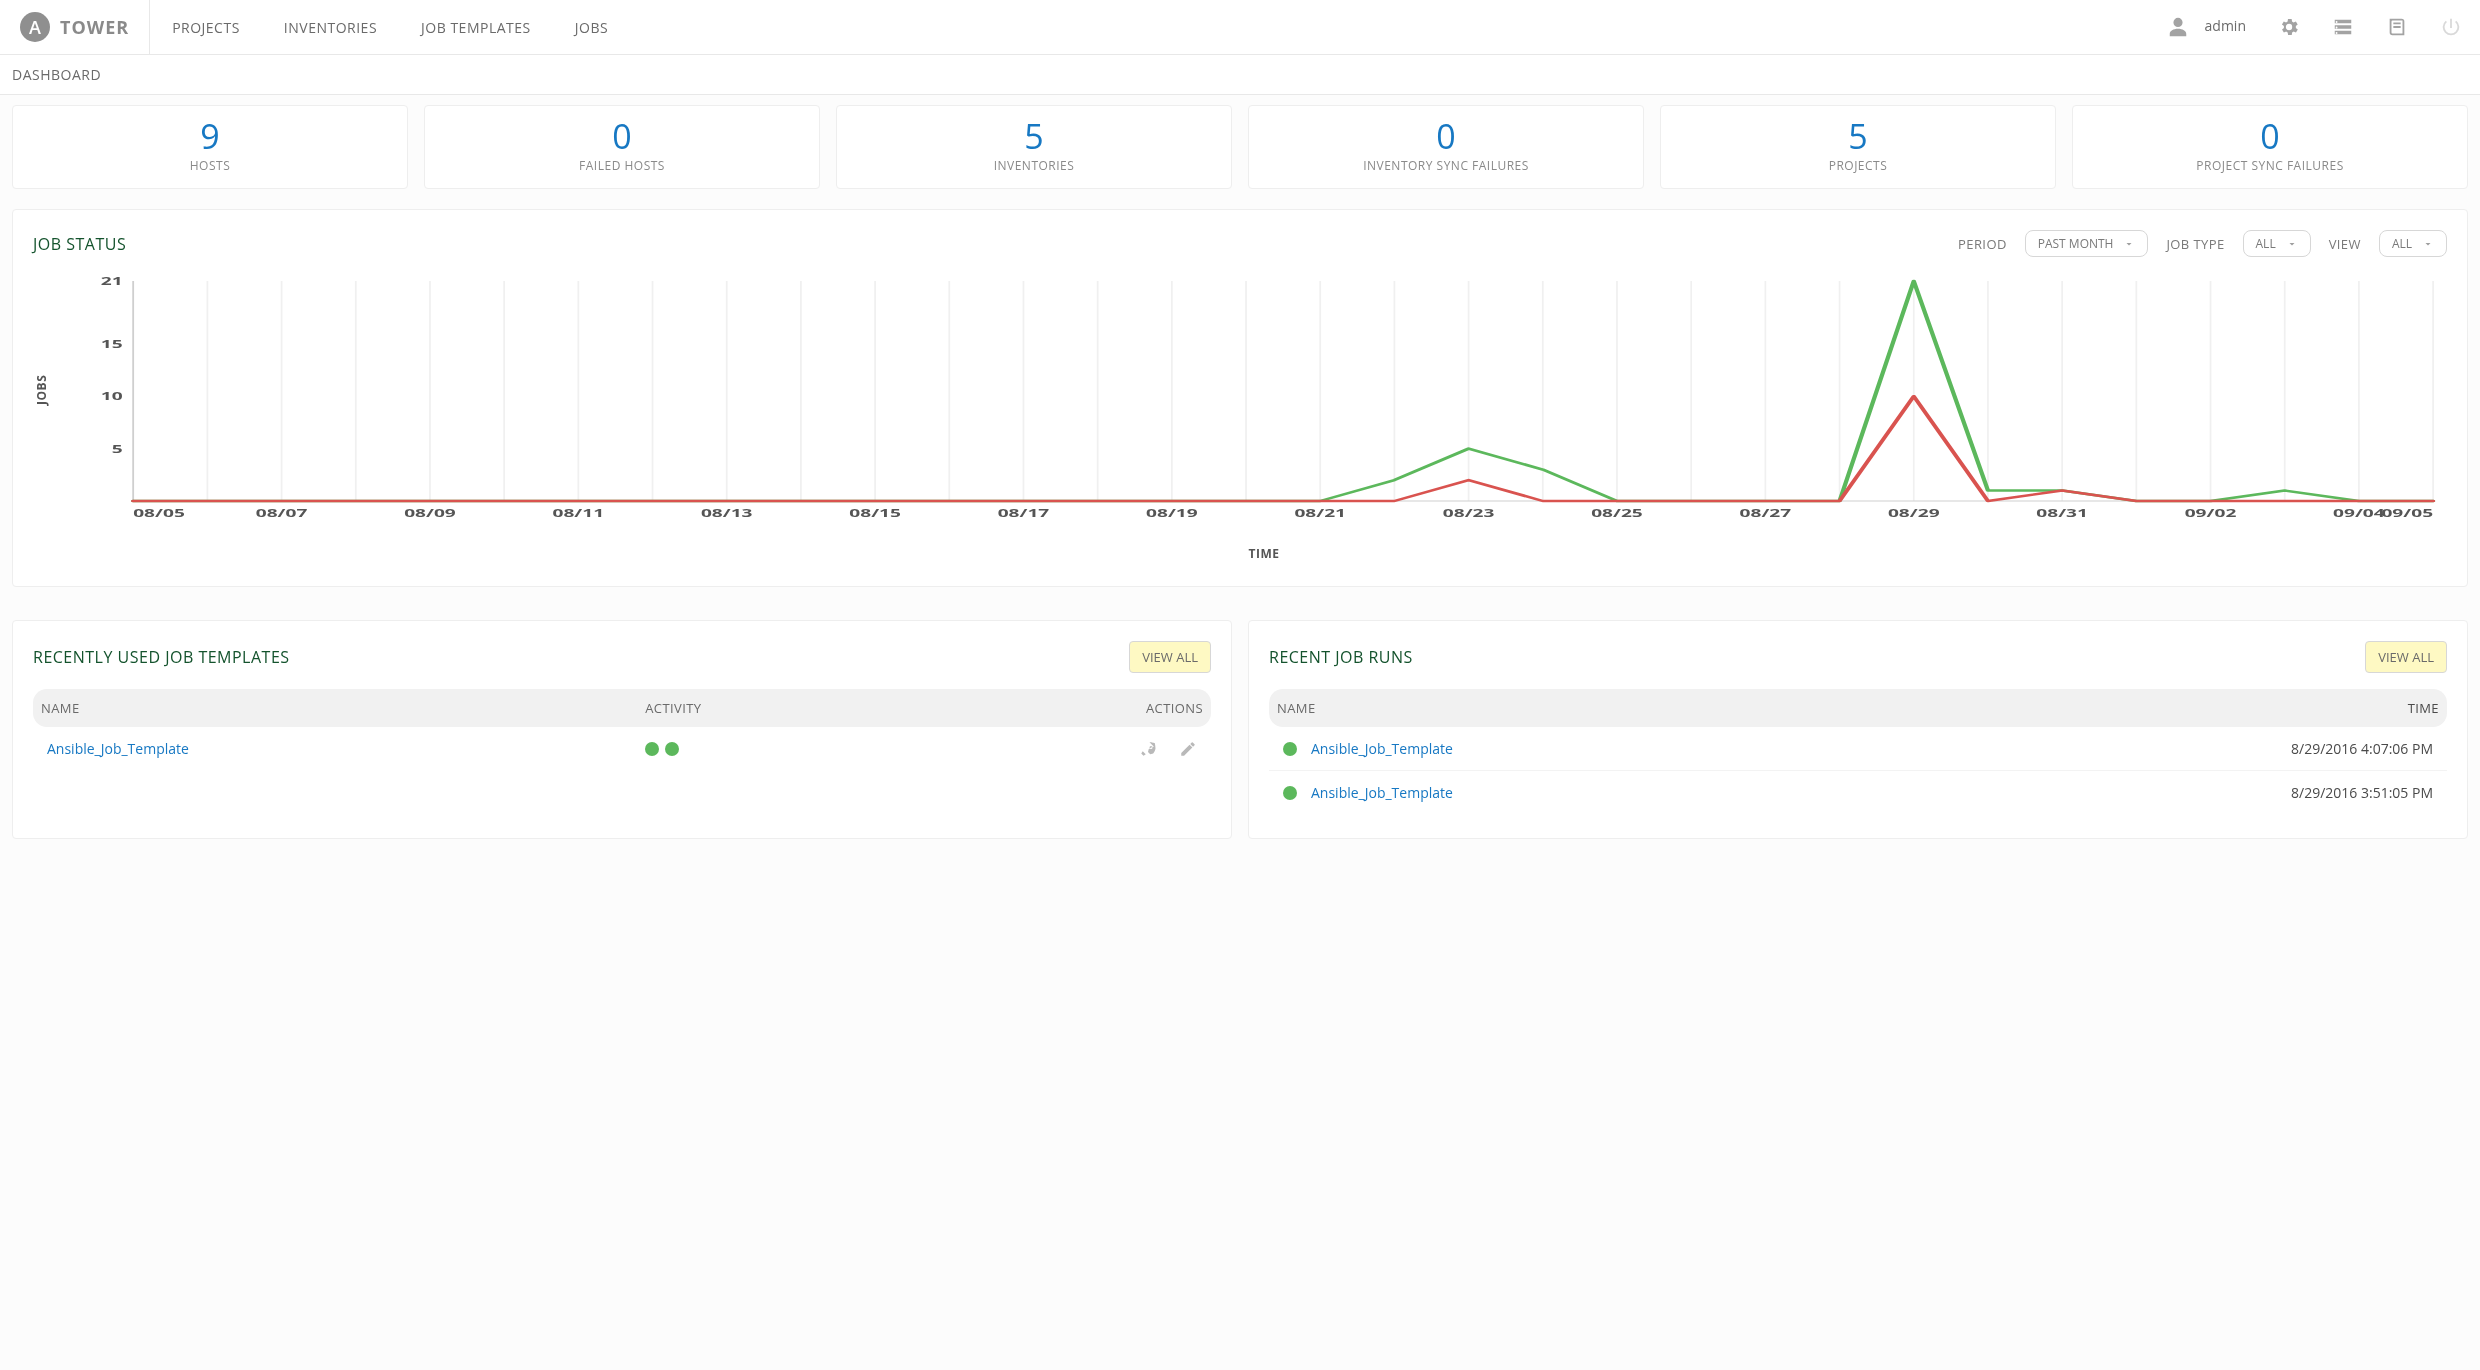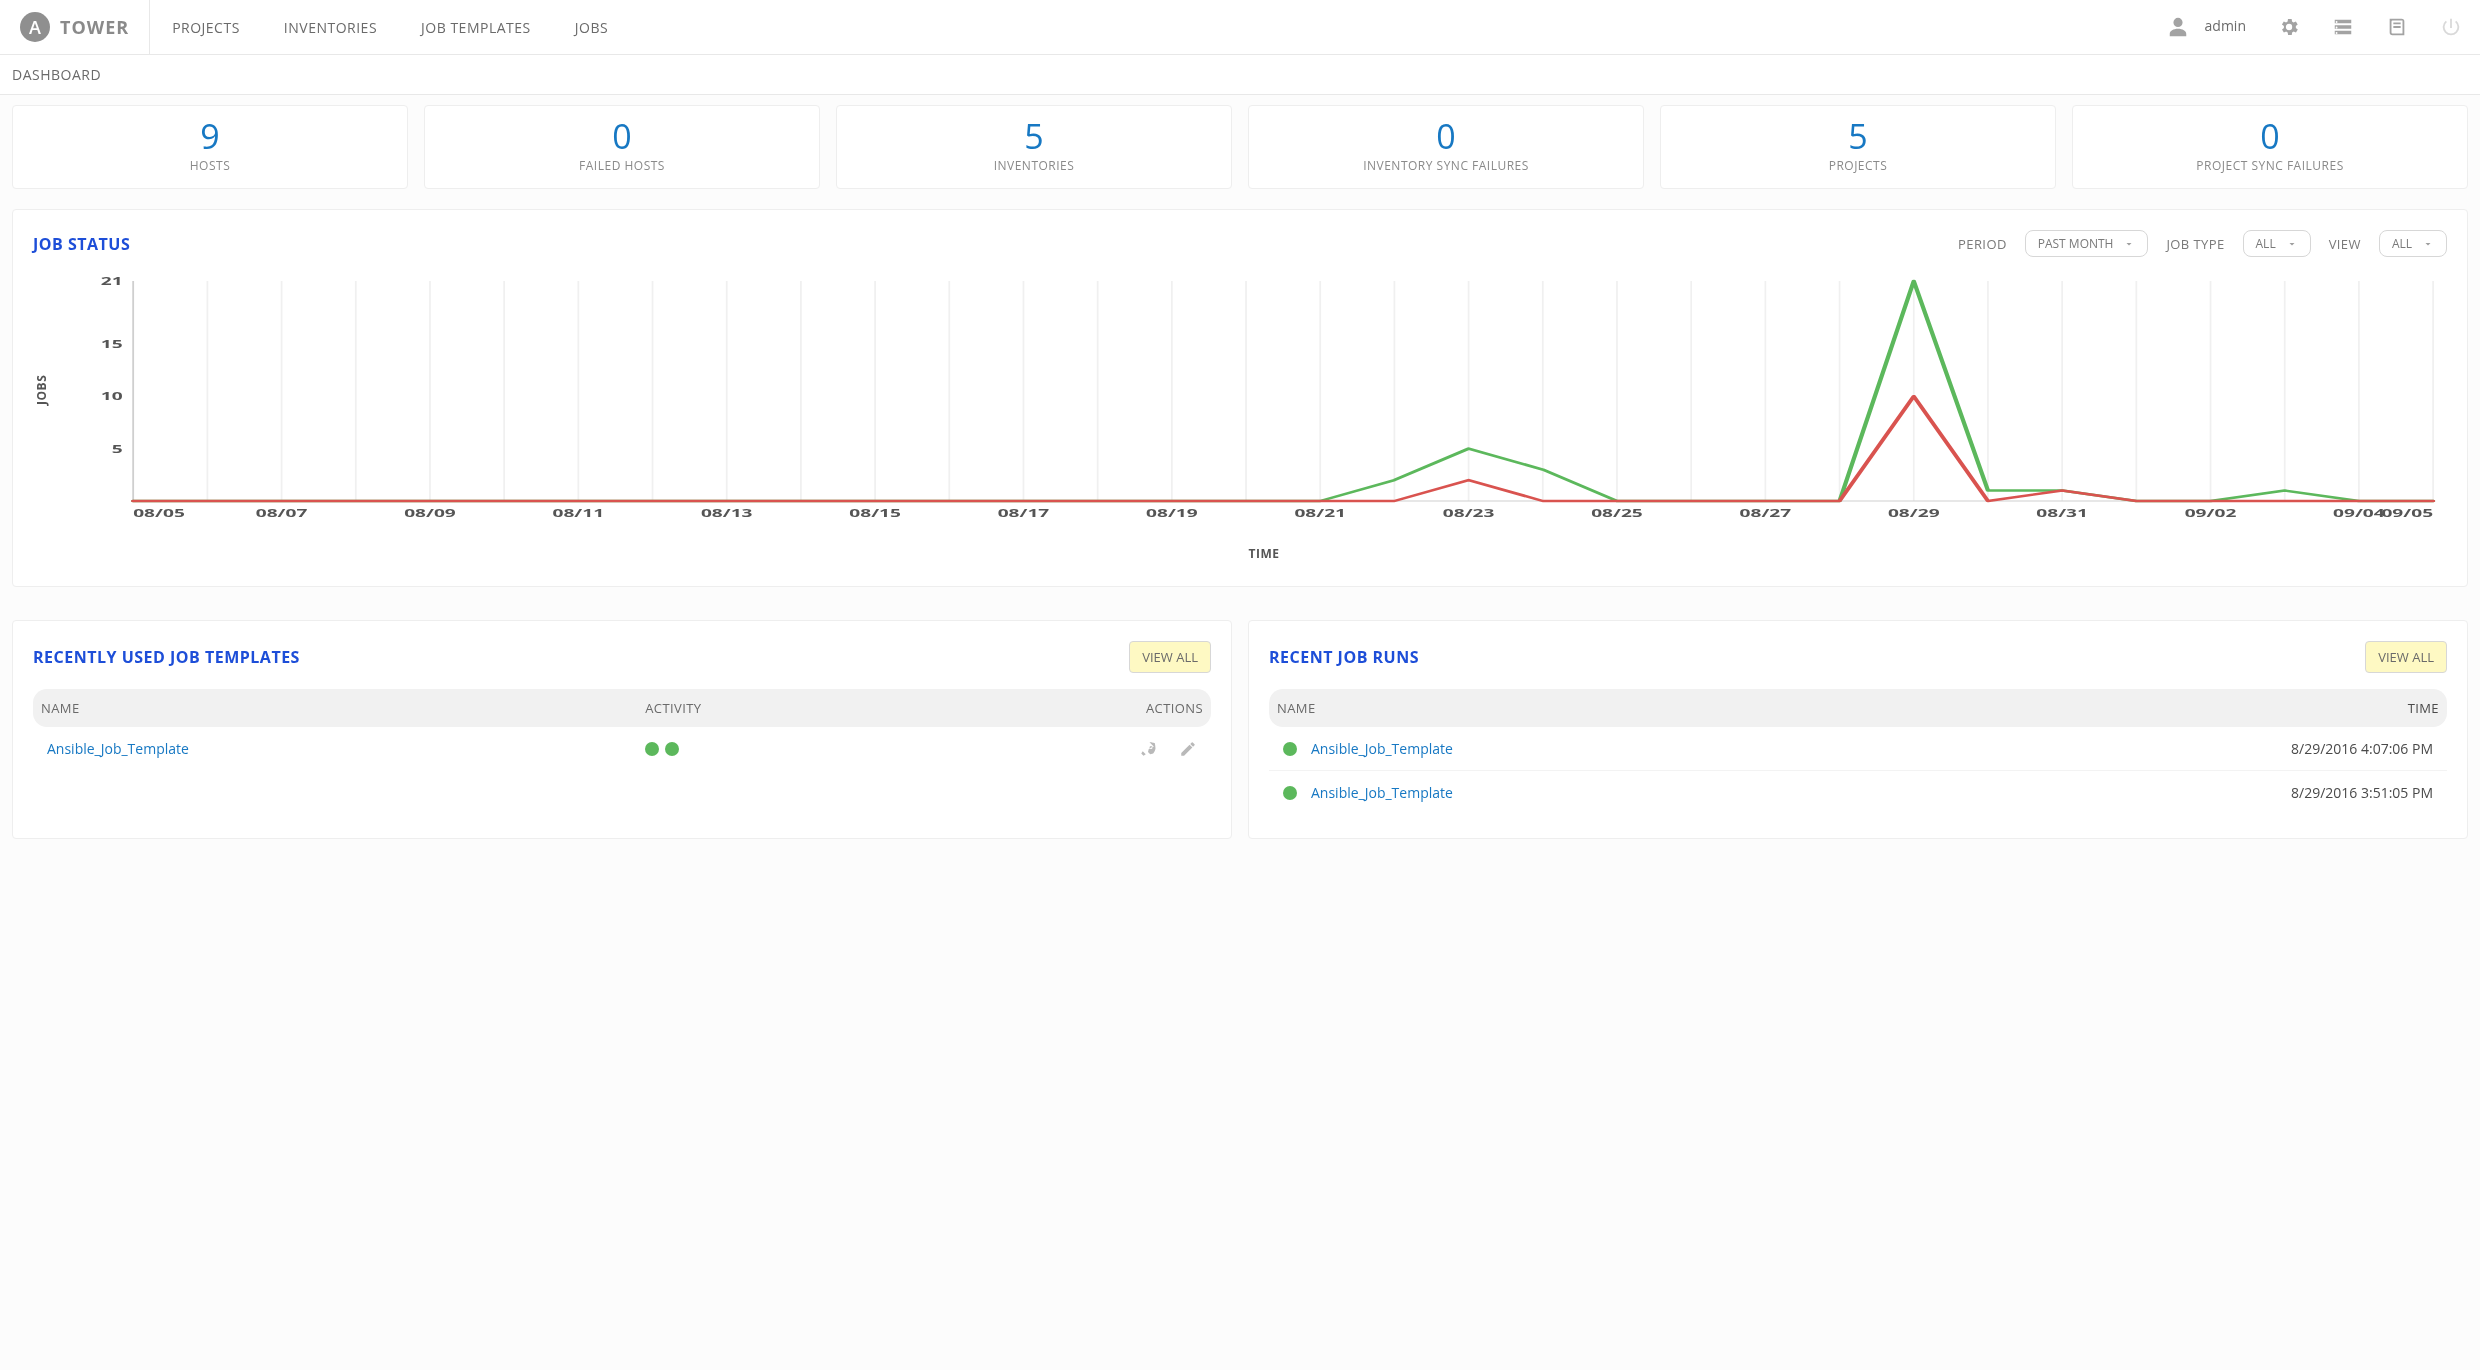--- a/index.html
+++ b/index.html
@@ -31,21 +31,21 @@
   
   .crumb{padding:10px 12px 10px 12px;font-size:14px;color:#6a6a6a;letter-spacing:.5px;border-bottom:1px solid var(--border);background:var(--bg)}
   
   .tiles{display:flex;gap:16px;padding:10px 12px}
   .tile{flex:1;border:1px solid var(--panel-border);border-radius:4px;background:var(--bg);text-align:center;padding:12px 8px 14px}
   .tile-val{font-size:34px;line-height:1.1;color:var(--blue);font-weight:400}
   .tile-label{font-size:12px;color:#8a8a8a;letter-spacing:.5px;margin-top:2px}
   
   .panel{border:1px solid var(--panel-border);border-radius:4px;background:var(--bg);margin:10px 12px;padding:20px 20px 24px}
   .panel-head{display:flex;align-items:center;gap:18px;margin-bottom:14px}
-  .panel-title{font-size:16px;font-weight:700;color:#1d4ed8;letter-spacing:.5px}
+  .panel-title{font-size:16px;font-weight:400;color:#14532d;letter-spacing:.5px}
   .panel-head-spacer{flex:1}
   .filter-label{font-size:13px;color:#7a7a7a;letter-spacing:.4px}
   .pill{display:inline-flex;align-items:center;gap:10px;border:1px solid #d7d7d7;border-radius:8px;padding:4px 12px;font-size:12px;color:#7a7a7a;background:#fff;cursor:pointer}
   .pill svg{width:12px;height:12px;fill:#9e9e9e}
   
   .chart-wrap{position:relative;padding-left:48px}
   .ylab{position:absolute;left:0;top:50%;transform:rotate(-90deg) translateX(40%);transform-origin:left top;font-weight:700;font-size:12px;color:#555;letter-spacing:.5px}
   .xlab{text-align:center;font-weight:700;font-size:12px;color:#555;letter-spacing:.5px;margin-top:10px}
   .chart{width:100%;height:260px}
   

